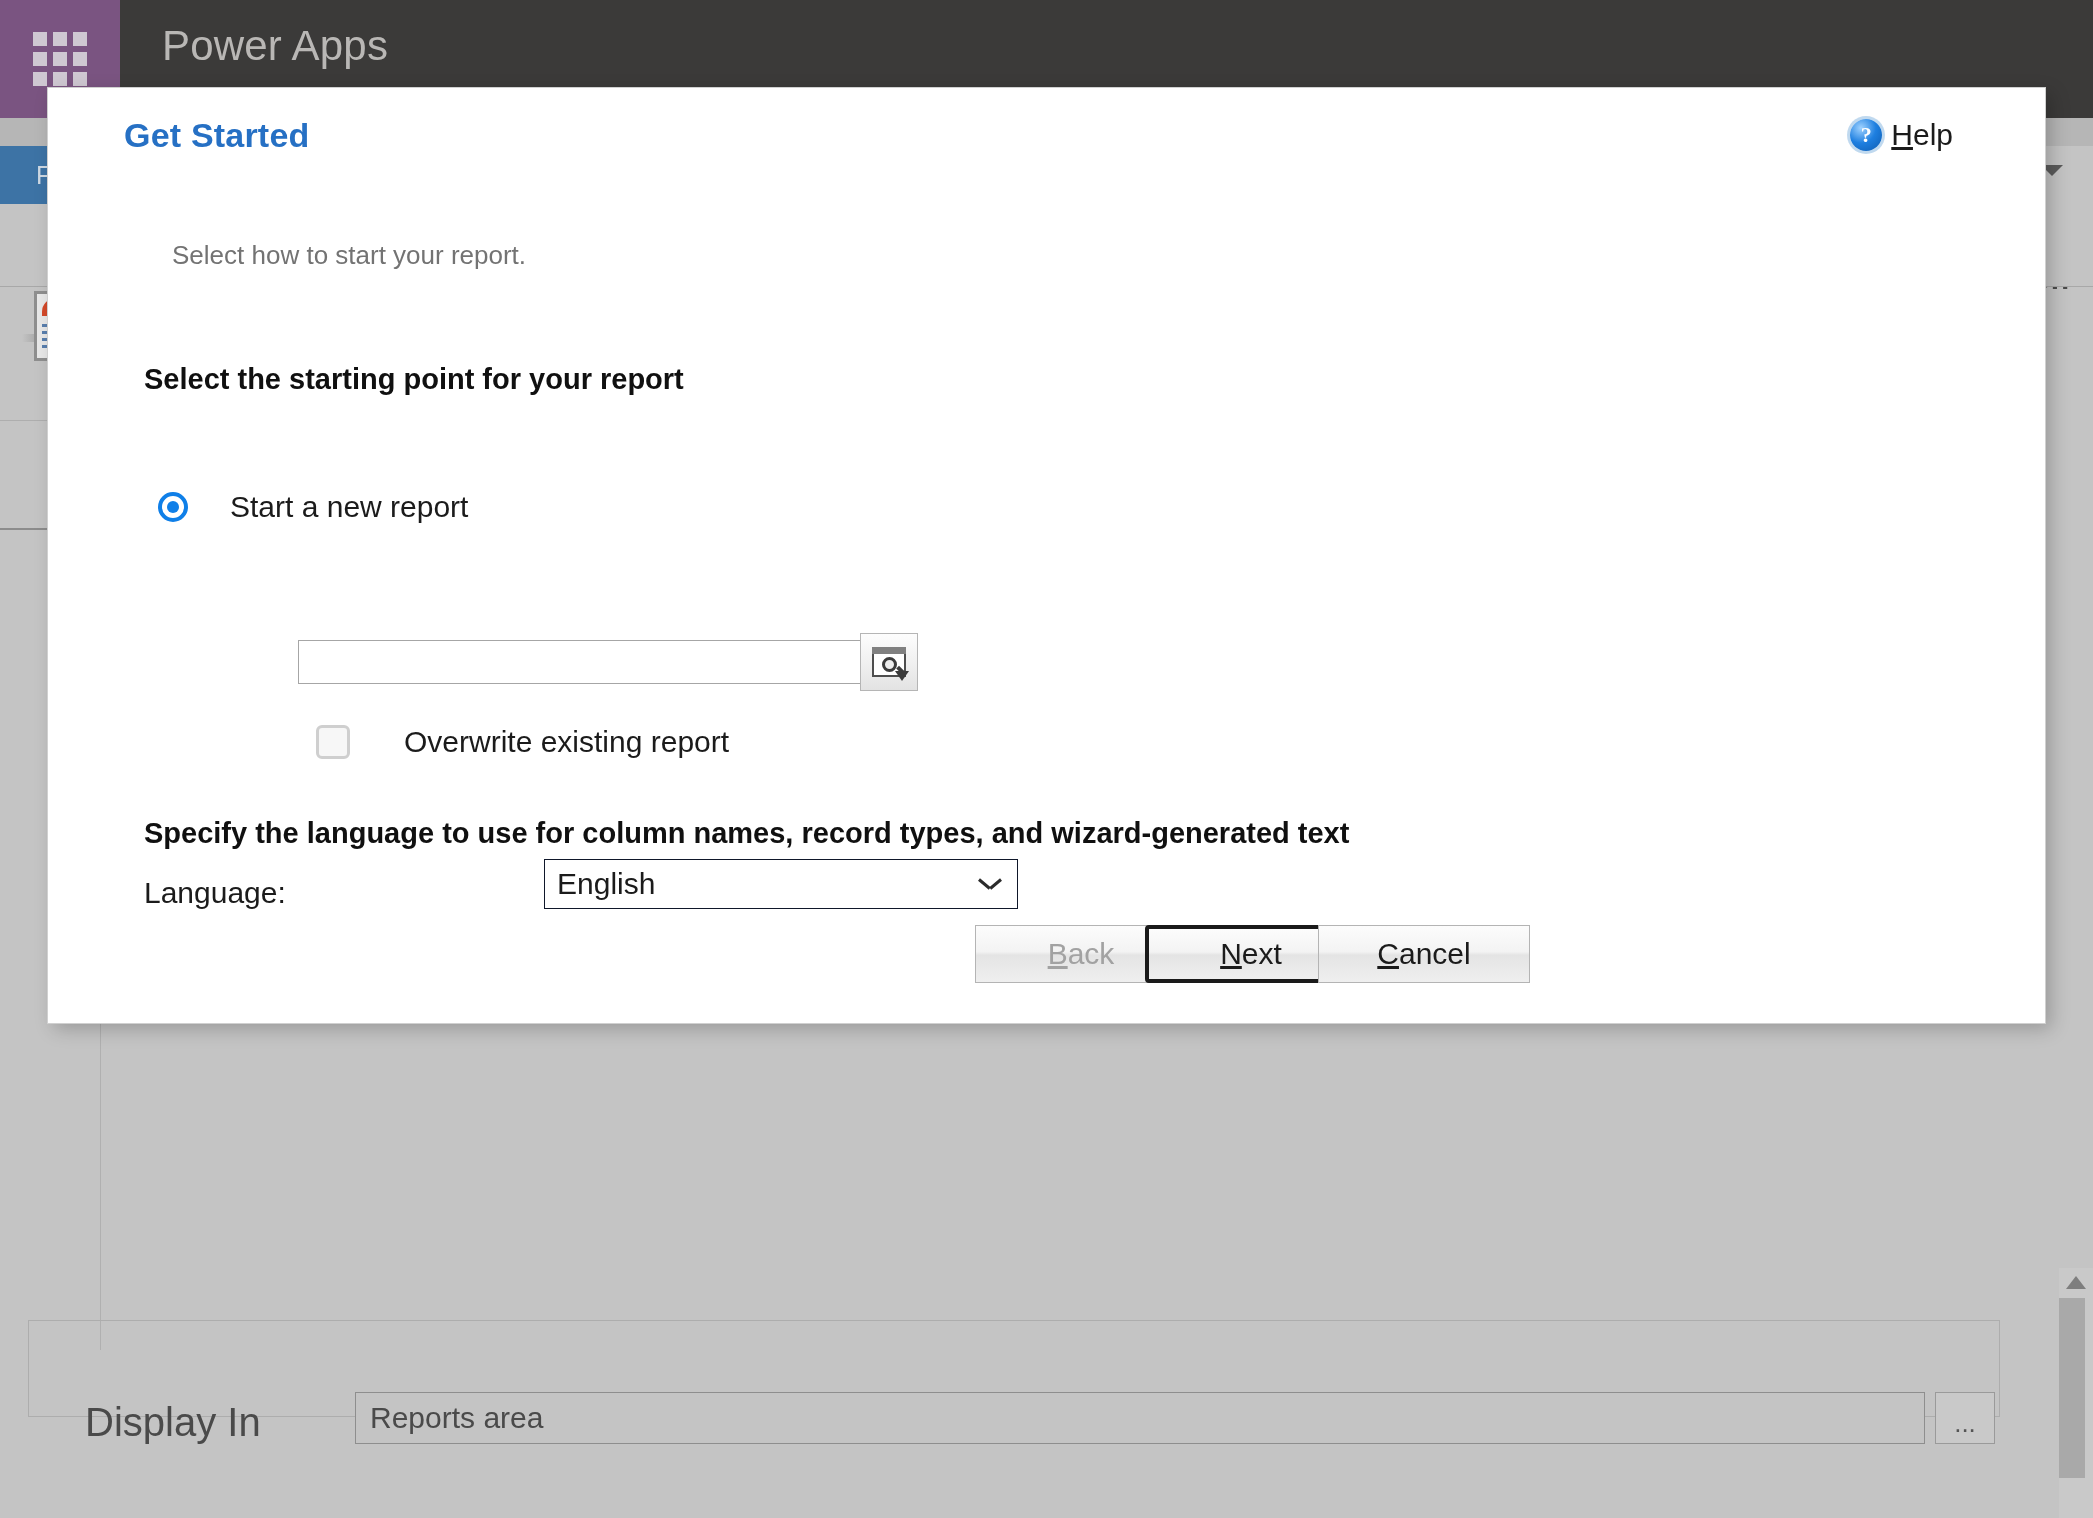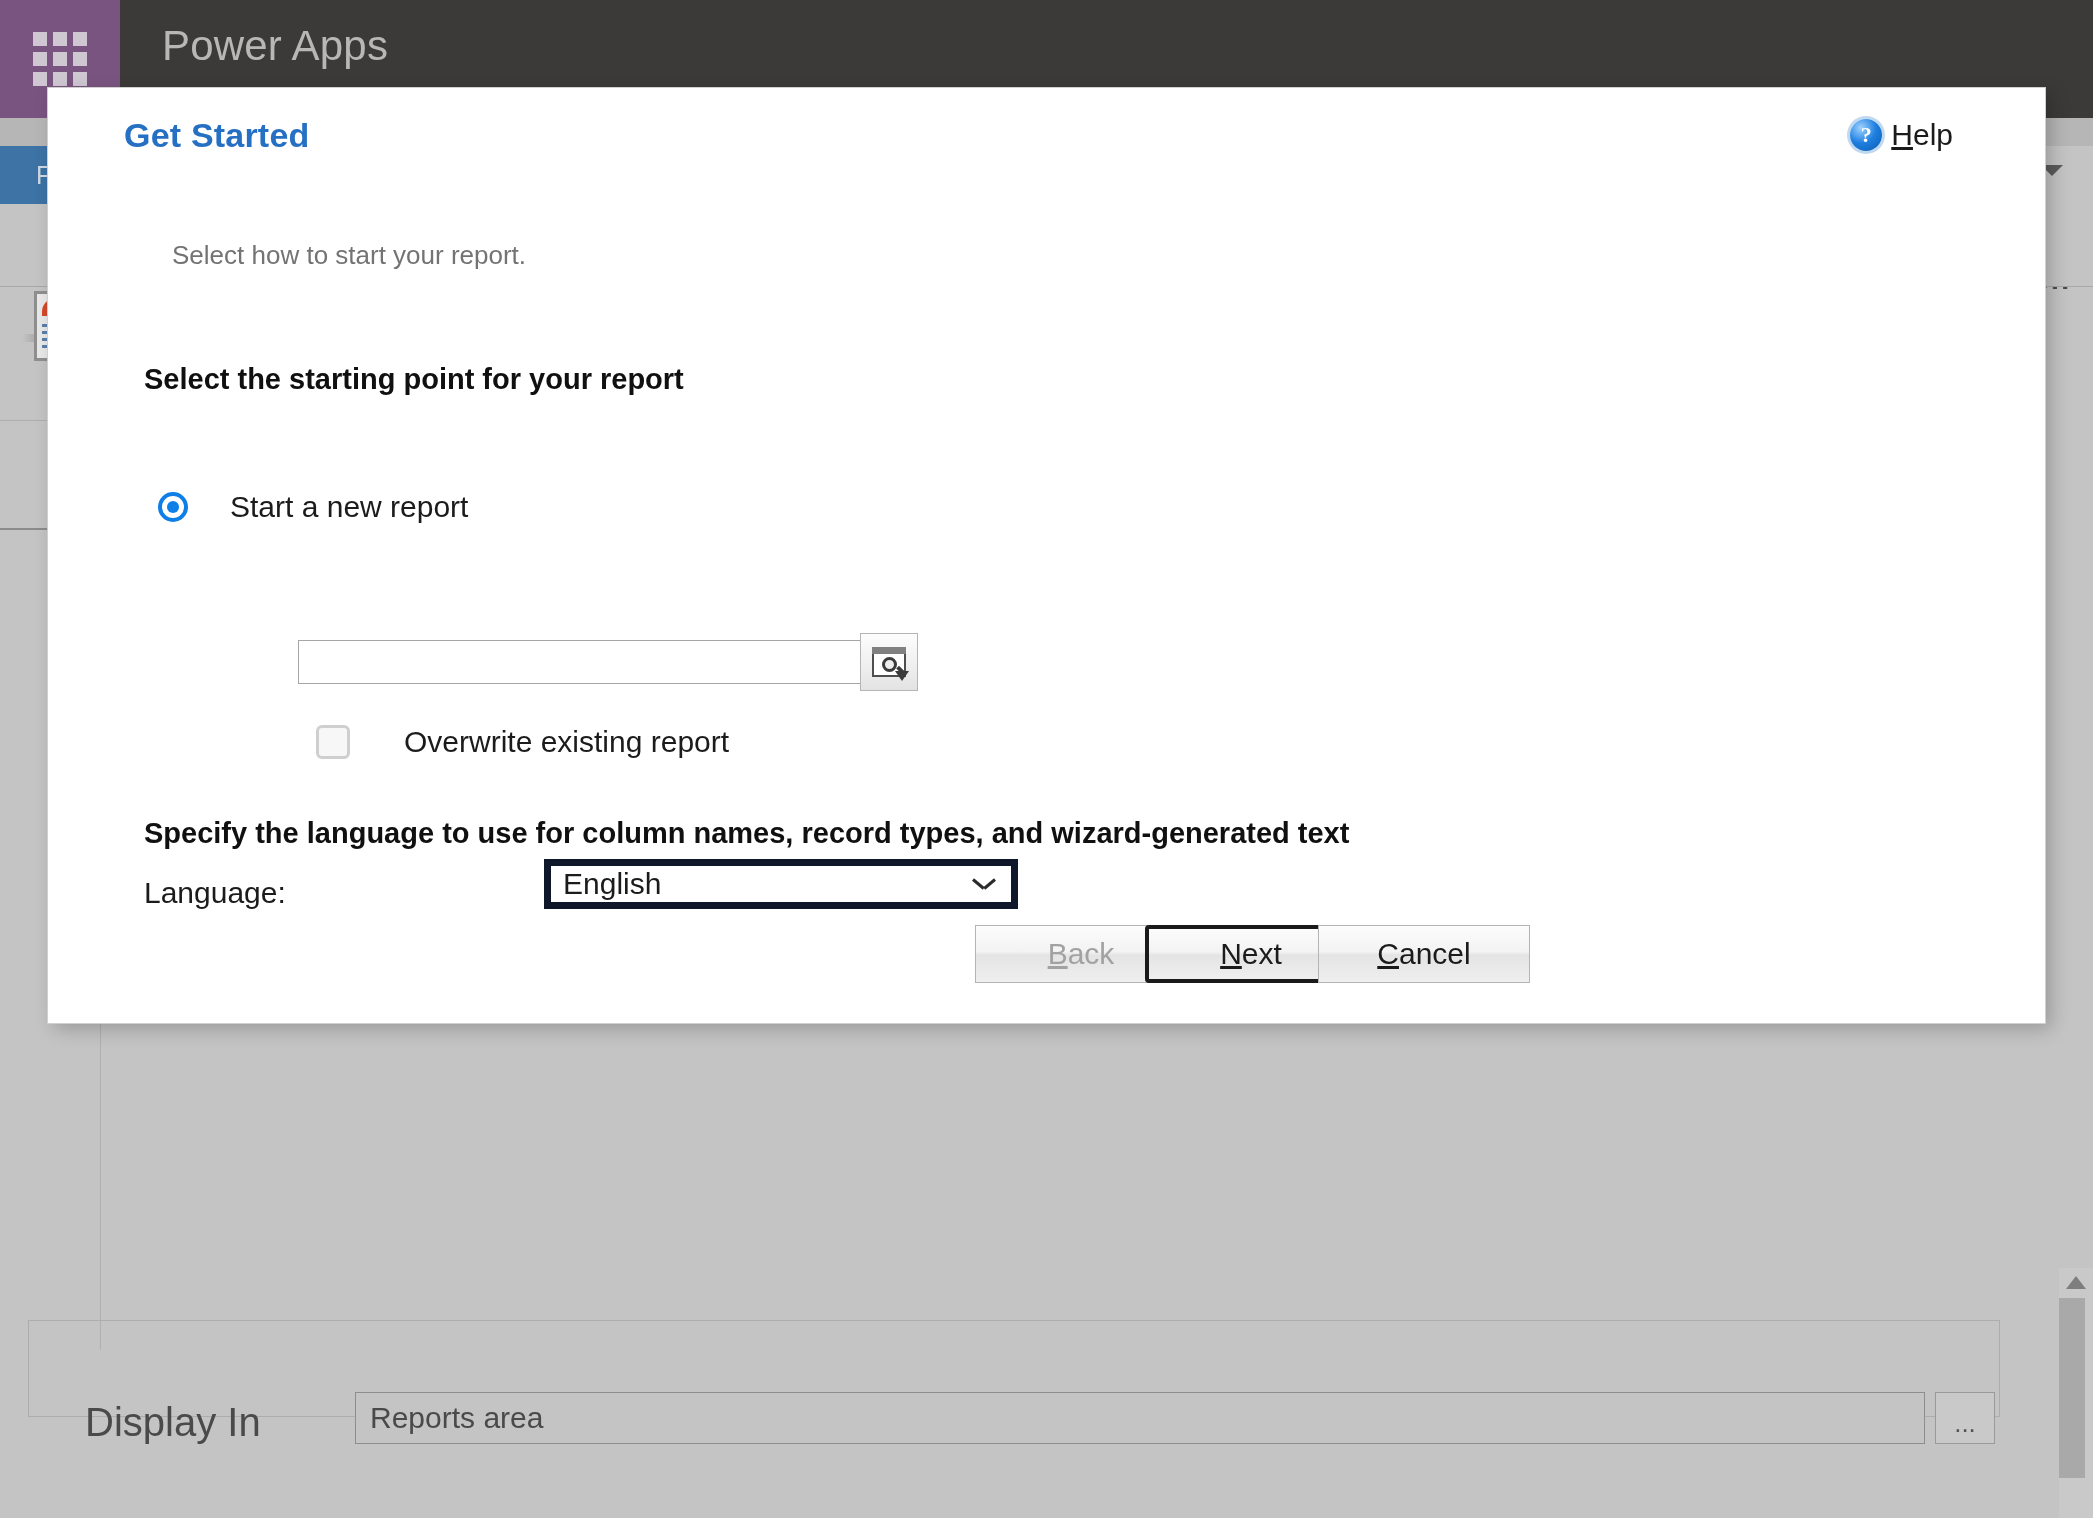--- a/index.html
+++ b/index.html
@@ -471,21 +471,21 @@
     position: absolute;
     left: 96px; top: 788px;
     font-size: 30px;
     color: #1b1b1b;
   }
   .language-select {
     position: absolute;
     left: 496px; top: 771px;
     width: 474px; height: 50px;
     box-sizing: border-box;
-    border: 7px solid #0f172a;
+    border: 1px solid #0f172a;
     background: #ffffff;
     display: flex;
     align-items: center;
     padding: 0 12px;
     cursor: pointer;
   }
   .language-value {
     font-size: 30px;
     color: #1b1b1b;
     flex: 1;

